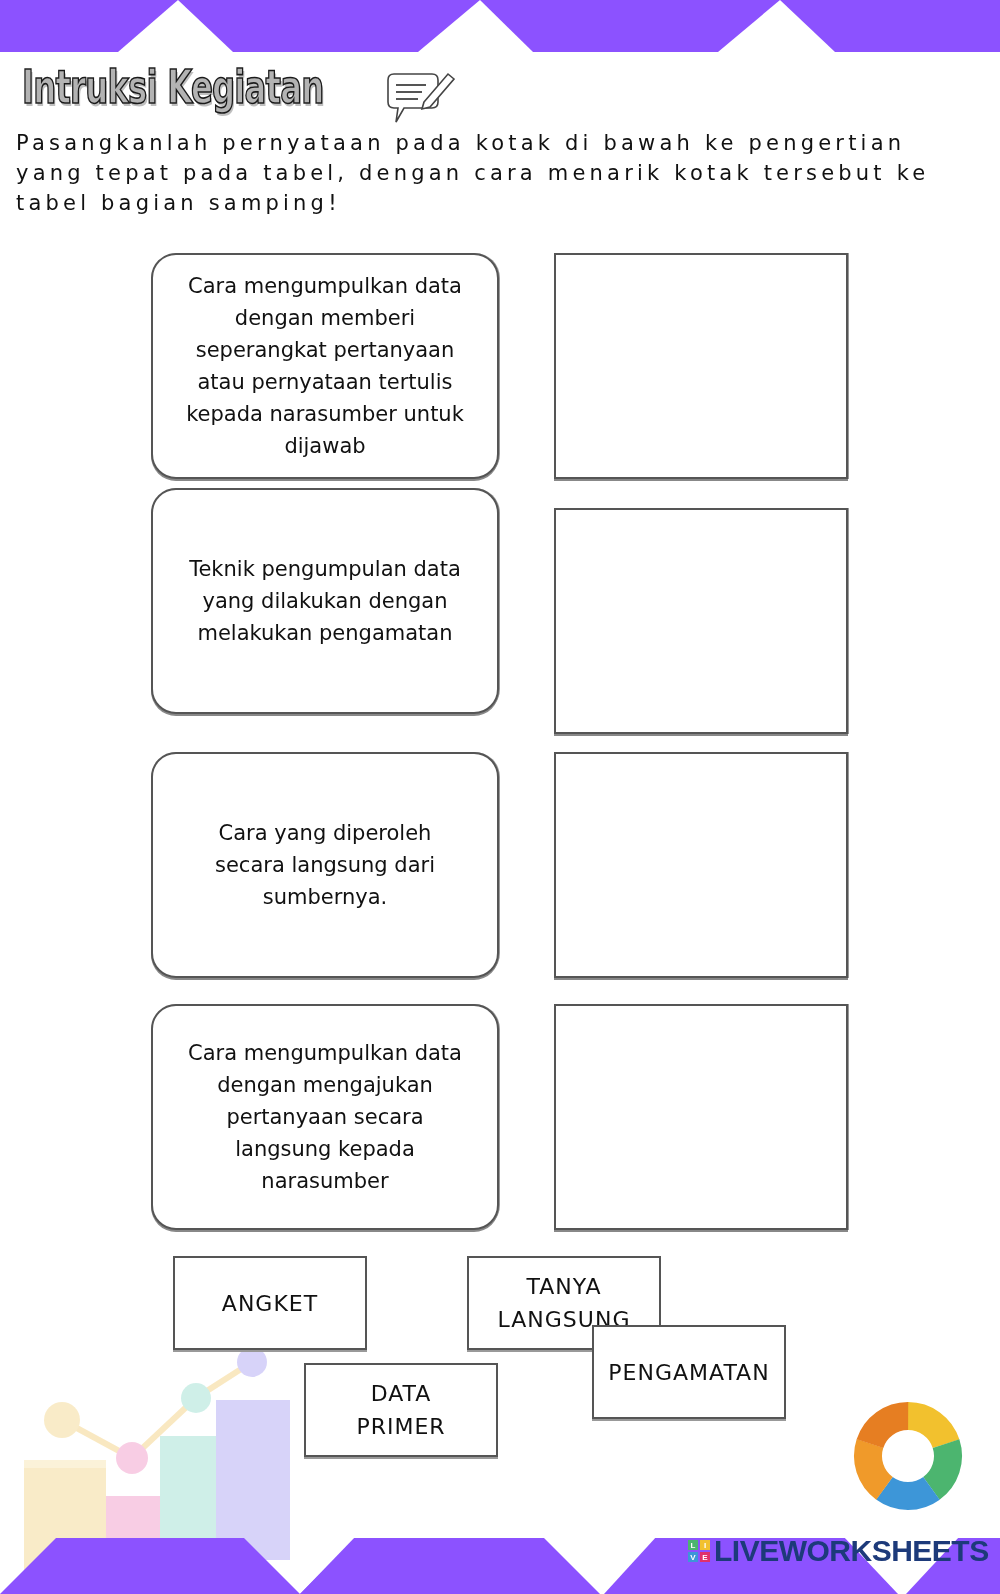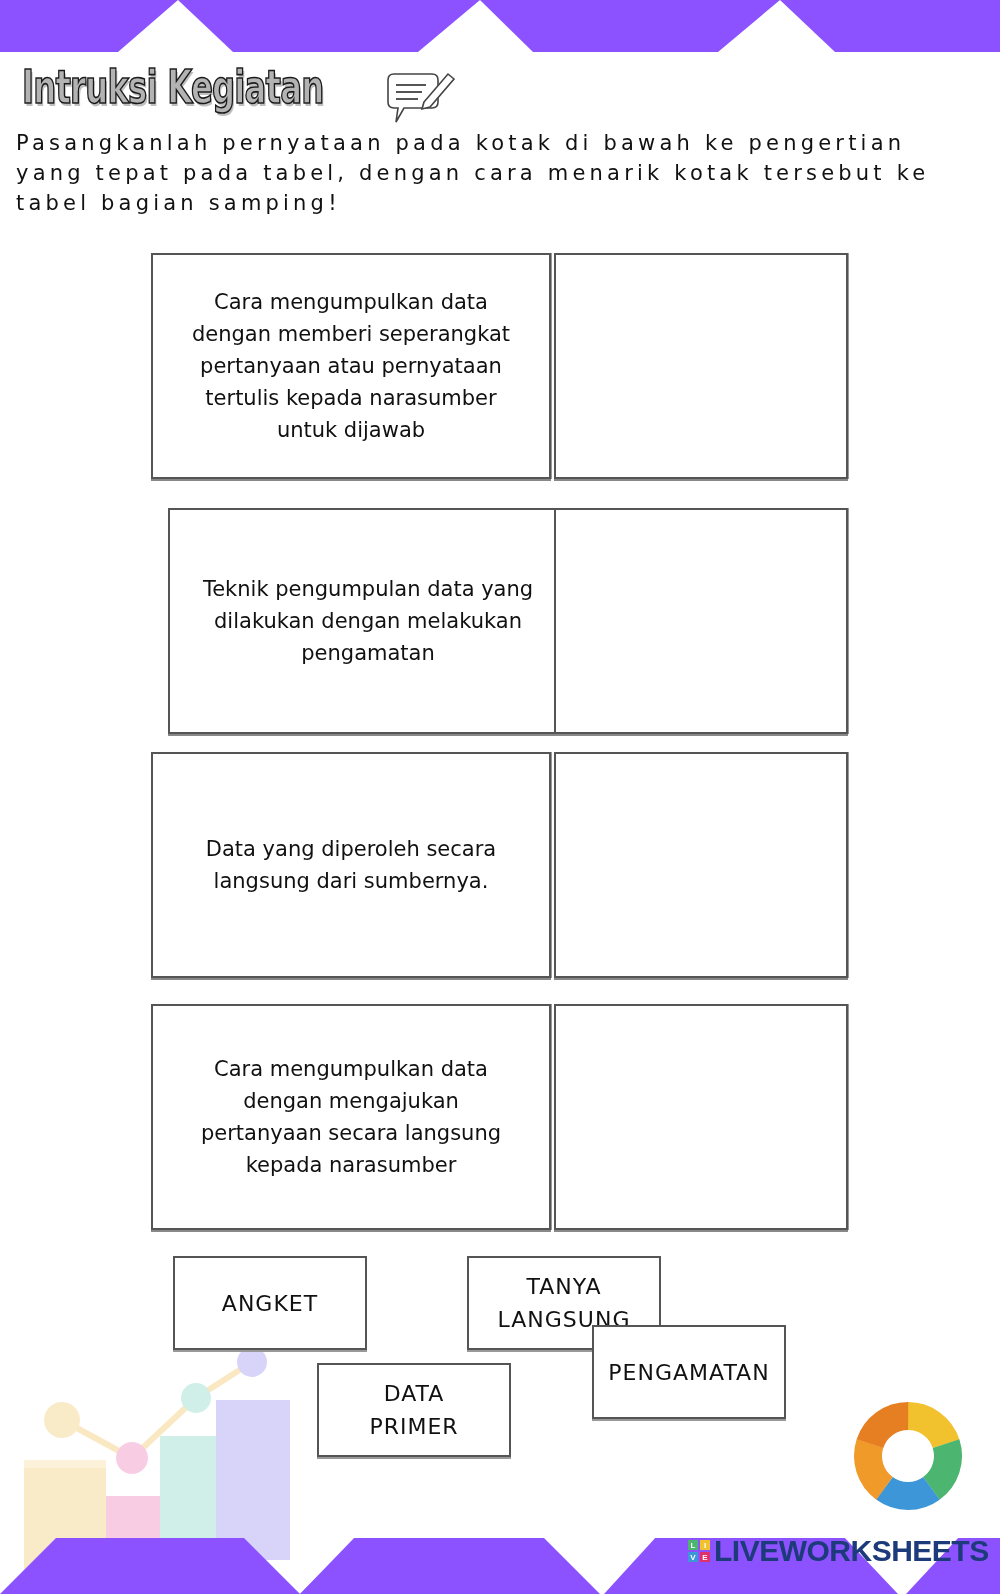--- a/index.html
+++ b/index.html
@@ -6,21 +6,21 @@
   body { width: 1000px; height: 1594px; position: relative; background: #ffffff; overflow: hidden; font-family: "DejaVu Sans", sans-serif; color: #111; }
   .abs { position: absolute; }
   .top-band, .bottom-band { position: absolute; left: 0; width: 1000px; }
   .top-band { top: 0; height: 52px; }
   .bottom-band { top: 1538px; height: 56px; }
   .title { left: 22px; top: 60px; font-family: "DejaVu Sans Condensed", "DejaVu Sans", sans-serif; font-weight: bold; font-size: 46px; letter-spacing: -1px; color: #b3b3b3;
     -webkit-text-stroke: 1.6px #1a1a1a; text-shadow: 2px 3px 0 rgba(0,0,0,0.25); transform: scaleX(0.78); transform-origin: left top; }
   .title-icon { left: 382px; top: 68px; }
   .instruction { left: 16px; top: 128px; width: 968px; text-align: left; font-size: 21px; letter-spacing: 4.2px; line-height: 30px; font-family: "DejaVu Sans", sans-serif; }
   .box { position: absolute; border: 2px solid #555; box-shadow: 0 2px 0 #888, 1px 0 0 #999; background: #fff; box-sizing: border-box; }
-  .qbox { left: 151px; width: 400px; height: 226px; display: flex; align-items: center; justify-content: center; text-align: center; padding: 0 30px; font-size: 21px; line-height: 32px; }
+  .qbox { left: 151px; width: 348px; height: 226px; display: flex; align-items: center; justify-content: center; text-align: center; padding: 0 30px; font-size: 21px; line-height: 32px; border-radius: 25px; }
   .abox { left: 554px; width: 294px; height: 226px; }
   .chip { position: absolute; height: 94px; width: 194px; border: 2px solid #555; box-shadow: 0 2px 0 #999; box-sizing: border-box; background: #fff; display: flex; align-items: center; justify-content: center; text-align: center; font-size: 22px; line-height: 33px; letter-spacing: 1px; cursor: grab; }
   .deco { left: 0; top: 1320px; }
   .donut { left: 852px; top: 1400px; }
   .logo { left: 688px; top: 1534px; display: flex; align-items: center; }
   .logo-text { font-family: "Liberation Sans", sans-serif; font-weight: bold; font-size: 30px; color: #1d3a7a; letter-spacing: -0.5px; }
   .logo-grid { display: grid; grid-template-columns: 10px 10px; grid-template-rows: 10px 10px; gap: 2px; margin-right: 4px; }
   .logo-grid span { font-size: 8px; font-weight: bold; color: #fff; display: flex; align-items: center; justify-content: center; font-family: "Liberation Sans", sans-serif; }
 </style>
 </head>
@@ -43,27 +43,27 @@
   <path d="M42 34 L66 6 L72 11 L48 39 L40 41 Z" fill="#fff" stroke="#444" stroke-width="1.6"></path>
 </svg>
 
 <div class="abs instruction">Pasangkanlah pernyataan pada kotak di bawah ke pengertian yang tepat pada tabel, dengan cara menarik kotak tersebut ke tabel bagian samping!</div>
 
 <div class="box qbox" style="top:253px;">
     <span>Cara mengumpulkan data dengan memberi seperangkat pertanyaan atau pernyataan tertulis kepada narasumber untuk dijawab</span>
   </div>
 <div class="box abox" style="top:253px;"></div>
 
-<div class="box qbox" style="top:508px;margin-left:17px;">
+<div class="box qbox" style="top:488px;">
     <span>Teknik pengumpulan data yang dilakukan dengan melakukan pengamatan</span>
   </div>
 <div class="box abox" style="top:508px;"></div>
 
 <div class="box qbox" style="top:752px;">
-    <span>Data yang diperoleh secara langsung dari sumbernya.</span>
+    <span>Cara yang diperoleh secara langsung dari sumbernya.</span>
   </div>
 <div class="box abox" style="top:752px;"></div>
 
 <div class="box qbox" style="top:1004px;">
     <span>Cara mengumpulkan data dengan mengajukan pertanyaan secara langsung kepada narasumber</span>
   </div>
 <div class="box abox" style="top:1004px;"></div>
 
 <svg class="abs deco" width="300" height="274" viewBox="0 0 300 274" style="opacity:0.55">
   <rect x="24" y="145" width="82" height="110" fill="#f5dc9c"></rect>
@@ -77,21 +77,21 @@
   <circle cx="196" cy="78" r="15" fill="#a8e3d6"></circle>
   <circle cx="252" cy="42" r="15" fill="#b8b0f5"></circle>
 </svg>
 
 <div class="chip" style="left:173px; top:1256px;">
     <span>ANGKET</span>
   </div>
 <div class="chip" style="left:467px; top:1256px; padding:16px 22px;">
     <span>TANYA LANGSUNG</span>
   </div>
-<div class="chip" style="left:317px; top:1363px; padding:16px 40px;">
+<div class="chip" style="left:304px; top:1363px; padding:16px 40px;">
     <span>DATA PRIMER</span>
   </div>
 <div class="chip" style="left:592px; top:1325px;">
     <span>PENGAMATAN</span>
   </div>
 
 <svg class="abs donut" width="112" height="112" viewBox="-56 -56 112 112">
   <g stroke-width="28" fill="none">
     <circle r="40" stroke="#f2c12e" stroke-dasharray="50.3 201.1" transform="rotate(-90)"></circle>
     <circle r="40" stroke="#4cb56f" stroke-dasharray="50.3 201.1" transform="rotate(-18)"></circle>

